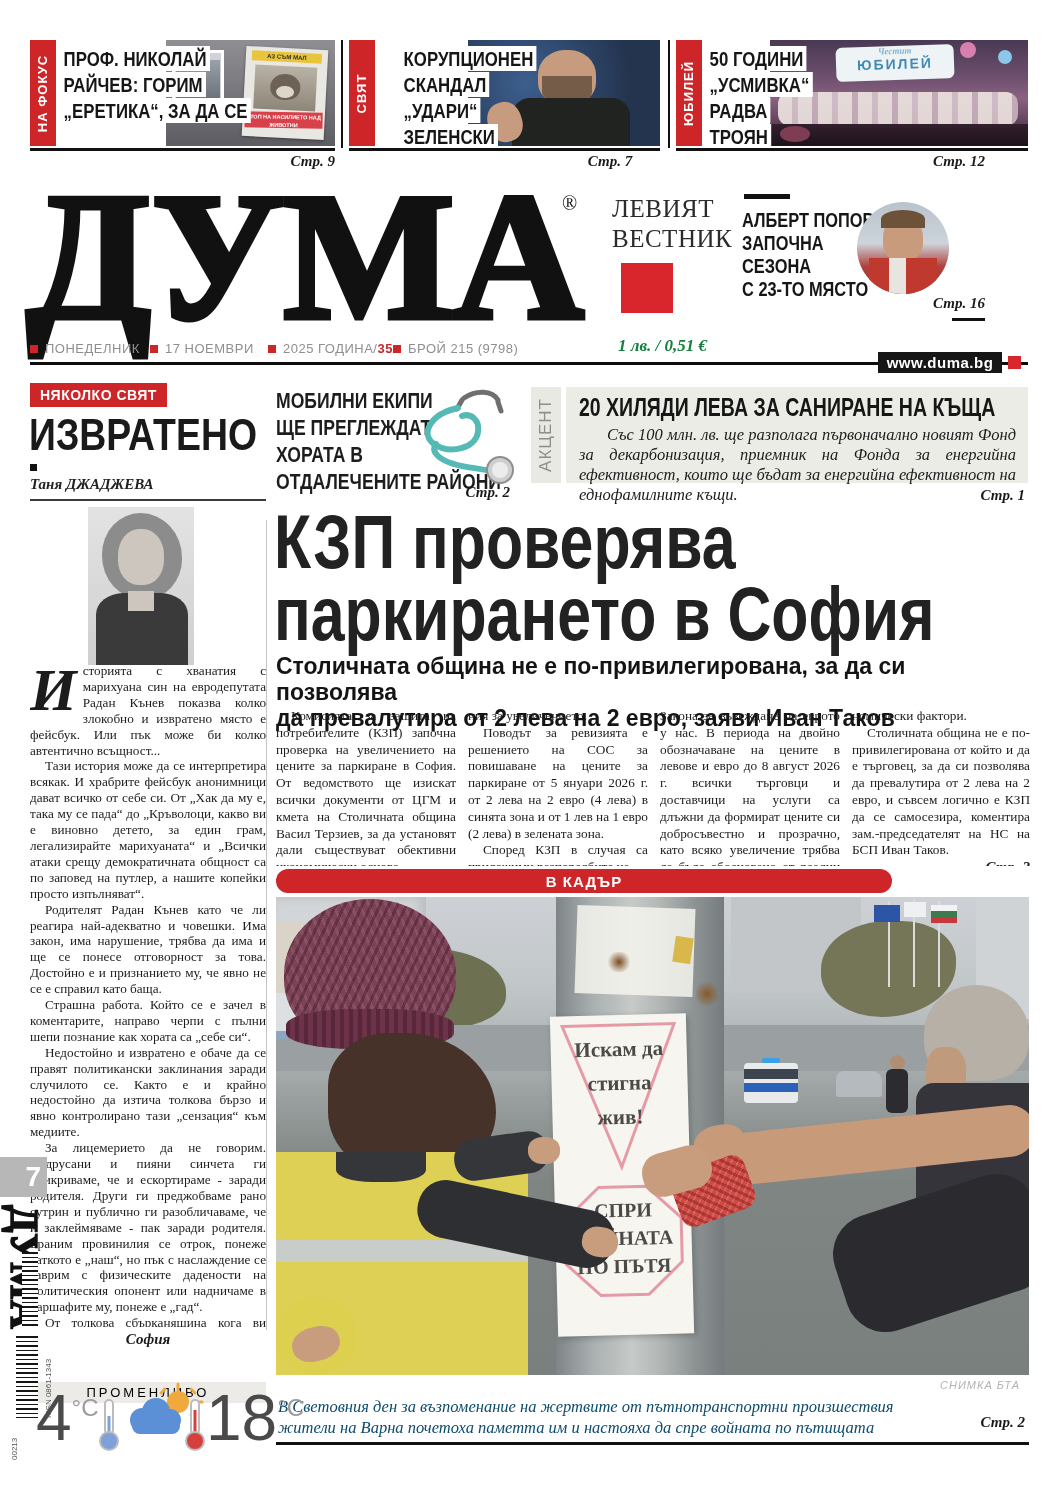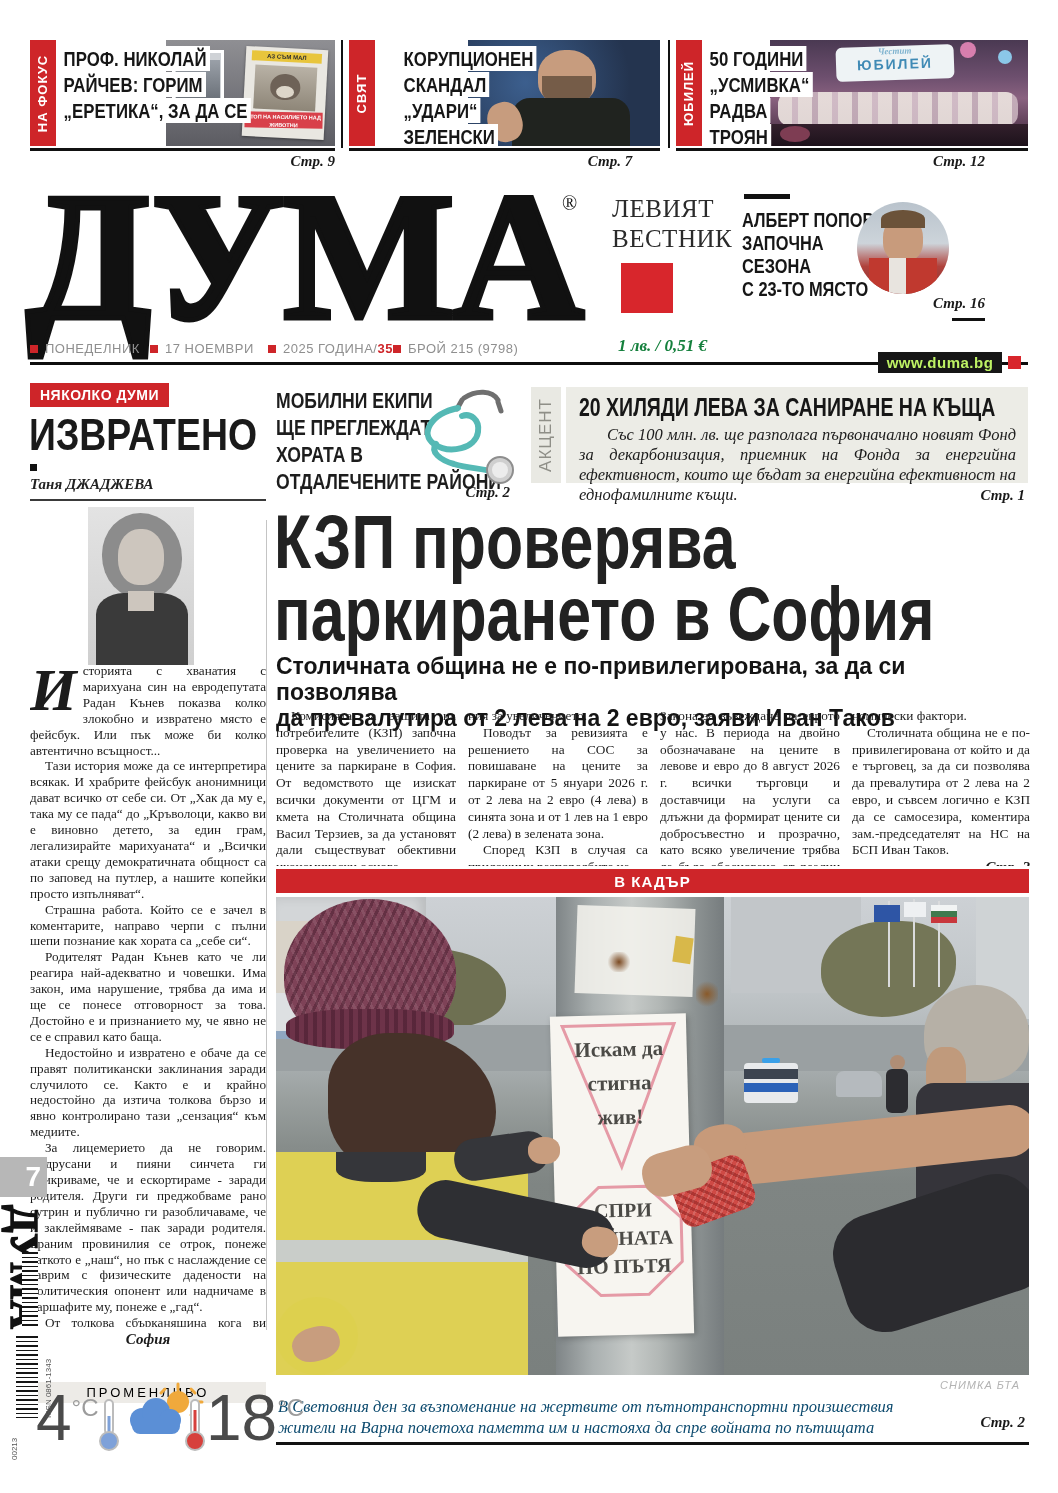--- a/index.html
+++ b/index.html
@@ -26,21 +26,21 @@
   .tagline { font-family:"Liberation Serif",serif; font-size:25px; line-height:30px; color:#2b2b2b; letter-spacing:.5px; }
   .redsq { background:#d8262c; }
   .sportline { height:23px; }
   .sportline span { display:inline-block; font-weight:900; font-size:21px; line-height:23px; color:#161616; transform:scaleX(.78); transform-origin:left top; white-space:nowrap; }
 
   
   .dl-item { font-size:13px; color:#8f8f8f; letter-spacing:.5px; white-space:nowrap; }
   .dl-item .sq { display:inline-block; width:8px; height:8px; background:#ce2529; margin-right:7px; }
   .dl-red { color:#ce2529; font-weight:700; }
   #price { font:700 17px "Liberation Serif",serif; font-style:italic; color:#15803d; }
-  #site-badge { background:#161616; color:#bef264; font-weight:700; font-size:15px; letter-spacing:.5px; display:flex; align-items:center; justify-content:center; }
+  #site-badge { background:#161616; color:#ffffff; font-weight:700; font-size:15px; letter-spacing:.5px; display:flex; align-items:center; justify-content:center; }
 
   
   #kicker { background:#ce2529; color:#fff; font-weight:900; font-size:14px; letter-spacing:.5px; padding:4px 10px; display:inline-block; }
   #op-title span { display:inline-block; font-weight:900; font-size:44px; line-height:48px; color:#1a1a1a; transform:scaleX(.85); transform-origin:left top; }
   #op-author { font:italic 700 15px "Liberation Serif",serif; color:#222; }
   .opbody { font-family:"Liberation Serif",serif; font-size:13.2px; line-height:15.9px; color:#1c1c1c; text-align:justify; }
   .opbody p { text-indent:15px; }
   .opbody p.first { text-indent:0; }
   .dropcap { float:left; font:italic 700 60px/48px "Liberation Serif",serif; margin:3px 6px 0 0; color:#1c1c1c; }
 
@@ -177,38 +177,38 @@
 
   <div class="a dl-item" style="left:30px;top:341px;"><span class="sq"></span><span>ПОНЕДЕЛНИК</span></div>
   <div class="a dl-item" style="left:150px;top:341px;"><span class="sq"></span><span>17 НОЕМВРИ</span></div>
   <div class="a dl-item" style="left:268px;top:341px;"><span class="sq"></span><span>2025 ГОДИНА/</span><span class="dl-red">35</span></div>
   <div class="a dl-item" style="left:393px;top:341px;"><span class="sq"></span><span>БРОЙ 215 (9798)</span></div>
   <div class="a" id="price" style="left:618px;top:336px;">1 лв. / 0,51 €</div>
   <div class="a" style="left:30px;top:362px;width:998px;height:3px;background:#0d0d0d;"></div>
   <div class="a" id="site-badge" style="left:878px;top:352px;width:124px;height:21px;">www.duma.bg</div>
   <div class="a redsq" style="left:1008px;top:356px;width:13px;height:13px;"></div>
 
-  <div class="a" id="kicker" style="left:30px;top:383px;">НЯКОЛКО ДУМИ</div>
+  <div class="a" id="kicker" style="left:30px;top:383px;">НЯКОЛКО СВЯТ</div>
   <div class="a" id="op-title" style="left:29px;top:411px;"><span>ИЗВРАТЕНО</span></div>
   <div class="a" style="left:30px;top:464px;width:7px;height:7px;background:#111;"></div>
   <div class="a" id="op-author" style="left:30px;top:476px;">Таня ДЖАДЖЕВА</div>
   <div class="a" style="left:30px;top:499px;width:236px;height:2px;background:#3a3a3a;"></div>
 
   <div class="a" style="left:88px;top:507px;width:106px;height:158px;background:linear-gradient(180deg,#e3e3e3,#cfcfcf);overflow:hidden;">
     <div class="ph" style="left:14px;top:6px;width:80px;height:86px;background:#8c8c8c;border-radius:48% 52% 46% 50%;"></div>
     <div class="ph" style="left:30px;top:22px;width:46px;height:56px;background:#cdc6be;border-radius:46% 46% 44% 44%;"></div>
     <div class="ph" style="left:8px;top:86px;width:92px;height:72px;background:#3a3a3a;border-radius:30% 30% 0 0;"></div>
     <div class="ph" style="left:40px;top:84px;width:26px;height:20px;background:#cdc6be;"></div>
   </div>
 
   <div class="a opbody" style="left:30px;top:663px;width:236px;height:664px;overflow:hidden;">
     <p class="first"><span class="dropcap">И</span><span>сторията с хванатия с марихуана син на евродепутата Радан Кънев показва колко злокобно и извратено място е фейсбук. Или пък може би колко автентично всъщност...</span></p>
     <p>Тази история може да се интерпретира всякак. И храбрите фейсбук анонимници дават всичко от себе си. От „Хак да му е, така му се пада“ до „Кръволоци, какво ви е виновно детето, за един грам, легализирайте марихуаната“ и „Всички атаки срещу демократичната общност са по заповед на путлер, а нашите копейки просто изпълняват“.</p>
+    <p>Родителят Радан Кънев като че ли реагира най-адекватно и човешки. Има закон, има нарушение, трябва да има и ще се понесе отговорност за това. Достойно е и признанието му, че явно не се е справил като баща.</p>
     <p>Страшна работа. Който се е зачел в коментарите, направо черпи с пълни шепи познание как хората са „себе си“.</p>
-    <p>Родителят Радан Кънев като че ли реагира най-адекватно и човешки. Има закон, има нарушение, трябва да има и ще се понесе отговорност за това. Достойно е и признанието му, че явно не се е справил като баща.</p>
     <p>Недостойно и извратено е обаче да се правят политикански заклинания заради случилото се. Както е и крайно недостойно да изтича толкова бързо и явно контролирано тази „сензация“ към медиите.</p>
     <p>За лицемерието да не говорим. Надрусани и пияни синчета ги прикриваме, че и ескортираме - заради родителя. Други ги преджобваме рано сутрин и публично ги разобличаваме, че и заклеймяваме - пак заради родителя. Браним провинилия се отрок, понеже таткото е „наш“, но пък с наслаждение се гаврим с физическите дадености на политическия опонент или надничаме в чаршафите му, понеже е „гад“.</p>
     <p>От толкова сбърканящина кога ви остава време да бъдете „себе си“?</p>
   </div>
 
   <div class="a" style="left:266px;top:520px;width:1px;height:810px;background:#c4c4c4;"></div>
 
   <div class="a" style="left:276px;top:388px;">
     <div style="height:27px;"><span class="sx hl" style="font-size:22px;line-height:26px;">МОБИЛНИ ЕКИПИ</span></div>
     <div style="height:27px;"><span class="sx hl" style="font-size:22px;line-height:26px;">ЩЕ ПРЕГЛЕЖДАТ</span></div>
@@ -252,21 +252,21 @@
   </div>
   <div class="a leadcol" style="left:660px;top:708px;width:180px;height:158px;">
     <p class="cont">Закона за въвеждане на еврото у нас. В периода на двойно обозначаване на цените в левове и евро до 8 август 2026 г. всички търговци и доставчици на услуги са длъжни да формират цените си добросъвестно и прозрачно, като всяко увеличение трябва да бъде обосновано от реални ико-</p>
   </div>
   <div class="a leadcol" style="left:852px;top:708px;width:178px;height:158px;">
     <p class="cont">номически фактори.</p>
     <p>Столичната община не е по-привилегирована от който и да е търговец, за да си позволява да превалутира от 2 лева на 2 евро, и съвсем логично е КЗП да се самосезира, коментира зам.-председателят на НС на БСП Иван Таков.</p>
     <div class="pageref" style="text-align:right;">Стр. 2</div>
   </div>
 
-  <div class="a" id="vkadar" style="left:276px;top:869px;width:753px;height:24px;">В КАДЪР</div>
+  <div class="a" id="vkadar" style="left:276px;top:869px;width:616px;height:24px;border-radius:12px;">В КАДЪР</div>
 
   <div class="a" id="photo" style="left:276px;top:897px;width:753px;height:478px;">
 
     <div class="ph" style="left:0;top:0;width:150px;height:128px;background:#d3d6d8;box-shadow:inset -6px 0 12px rgba(0,0,0,.12);"></div>
     <div class="ph" style="left:0;top:24px;width:60px;height:84px;background:#d9d3c8;"></div>
     <div class="ph" style="left:95px;top:52px;width:135px;height:78px;background:#6e7052;border-radius:45% 55% 40% 50%;"></div>
     <div class="ph" style="left:455px;top:0;width:130px;height:96px;background:#c2c6c9;"></div>
     <div class="ph" style="left:545px;top:24px;width:135px;height:96px;background:#747657;border-radius:50% 40% 55% 45%;"></div>
     <div class="ph" style="left:700px;top:0;width:53px;height:122px;background:#cfd3d5;"></div>
 

